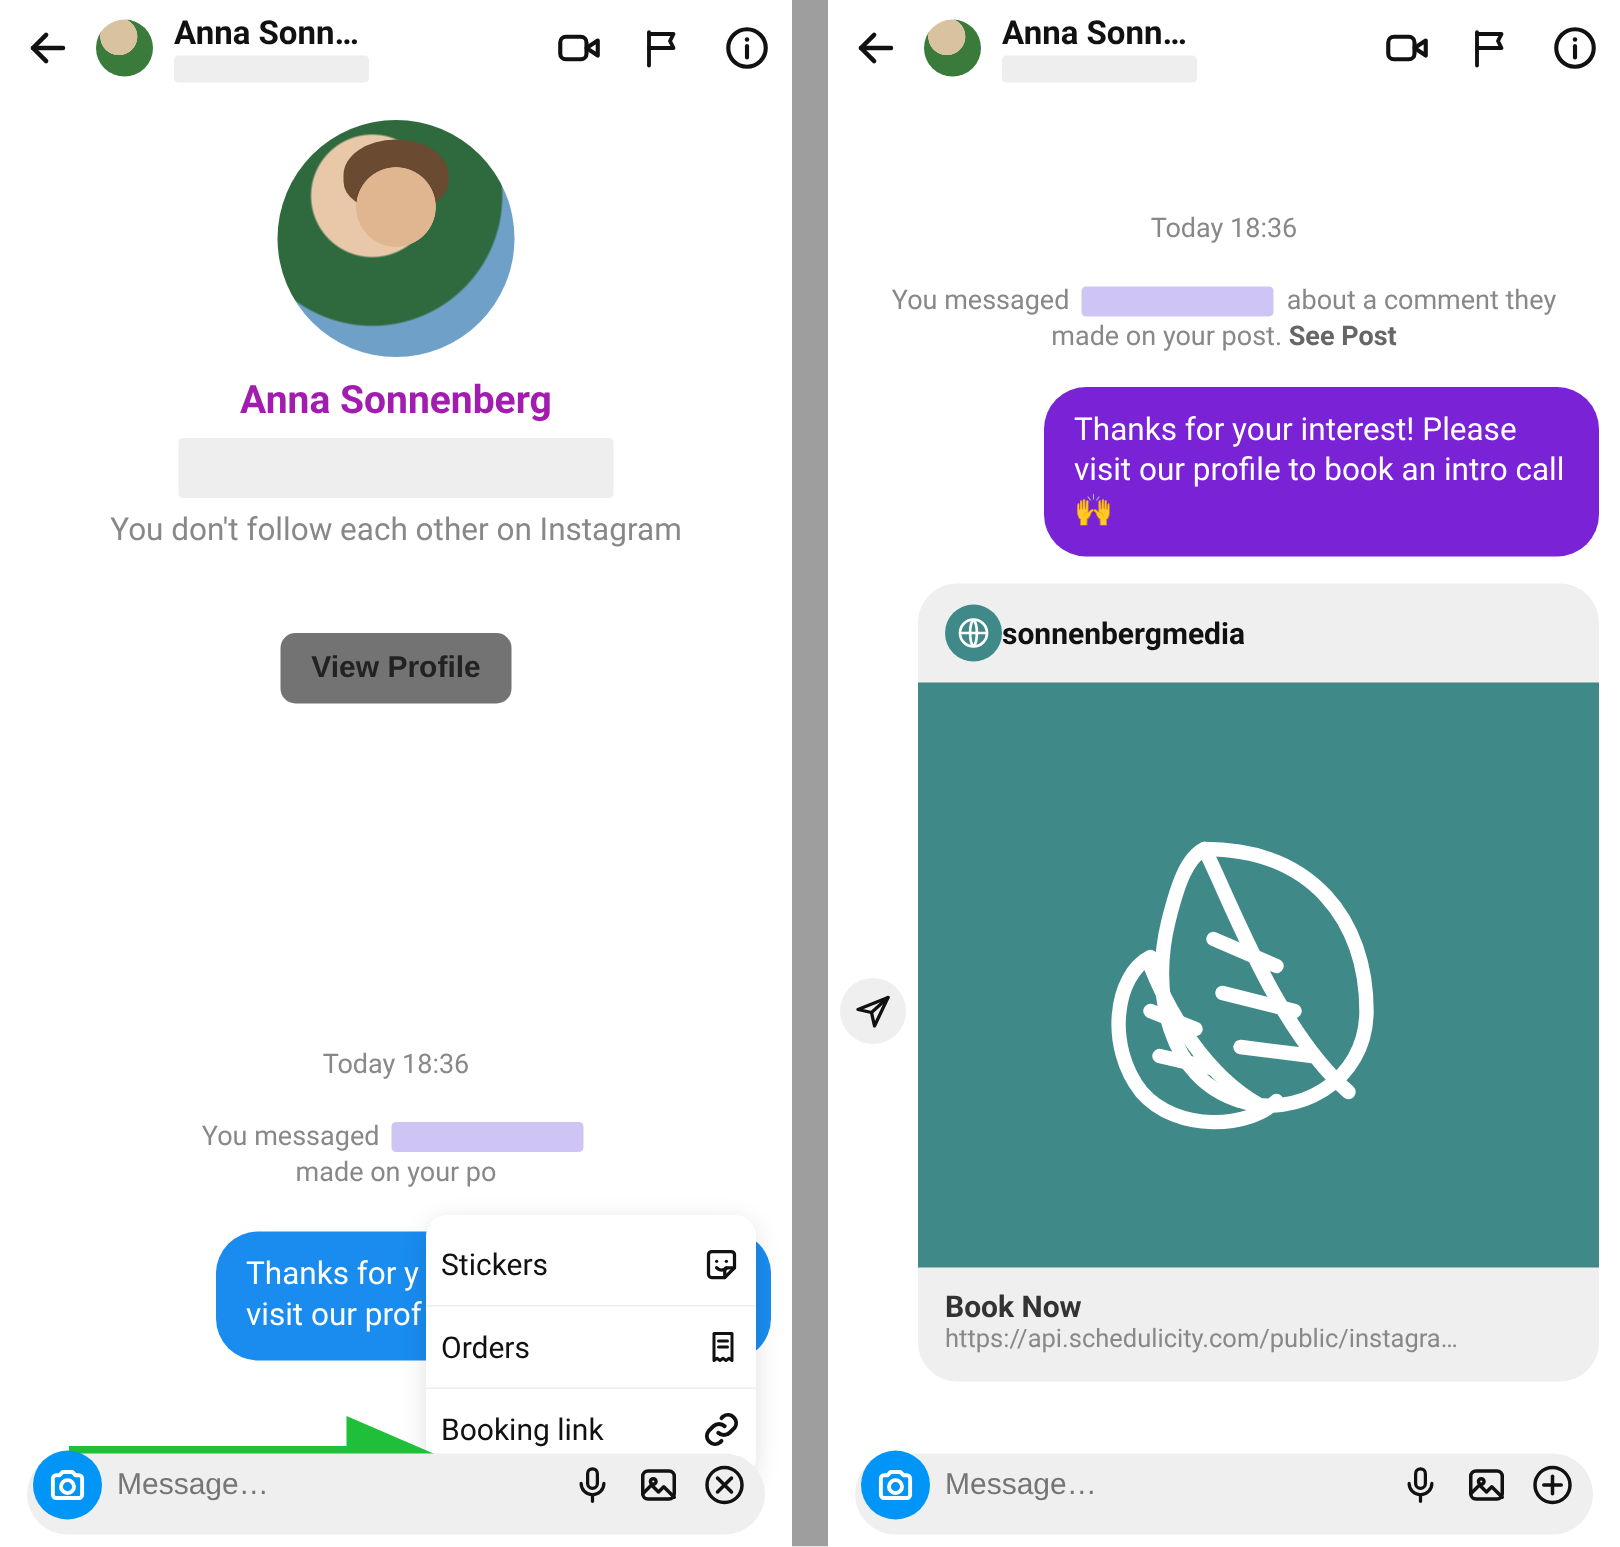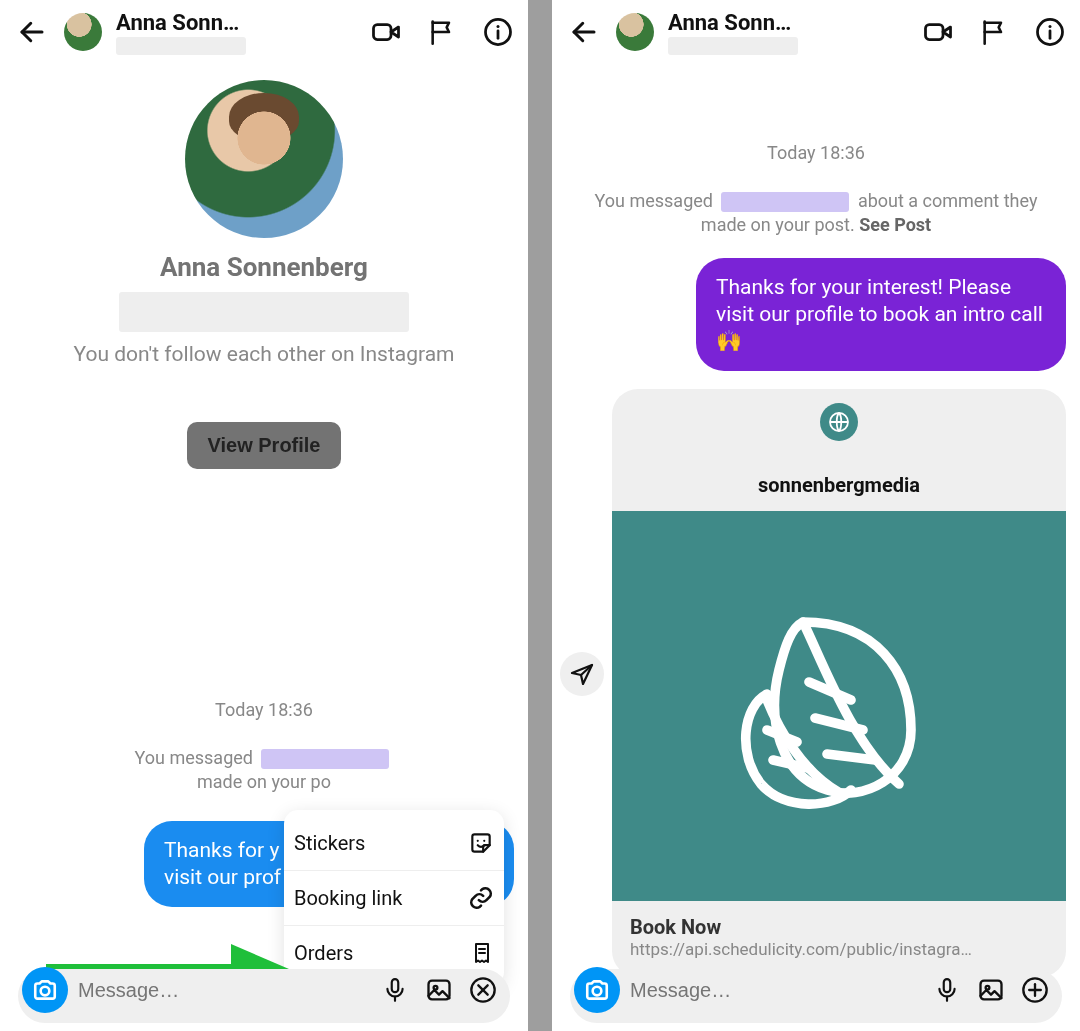--- a/index.html
+++ b/index.html
@@ -66,21 +66,21 @@
     margin: 0 auto 14px;
     position:relative; overflow:hidden;
   }
   .avatar-lg::after{
     content:""; position:absolute; left:30%; top:18%; width:40%; height:38%;
     background: radial-gradient(circle, #e0b690 0 60%, transparent 61%);
     border-radius:50%;
   }
   .avatar-lg .hair { position:absolute; top:8%; left:28%; width:44%; height:30%;
     background:#6a4a30; border-radius:50% 50% 40% 40%; }
-  .profile-name { font-size:26px; font-weight:700; color:#737373; margin-bottom:10px; }
+  .profile-name { font-size:26px; font-weight:700; color:#a21caf; margin-bottom:10px; }
   .blur-row { width:290px; height:40px; background:#eee; margin:0 auto 10px; border-radius:3px; }
   .follow-note { font-size:21px; color:#888; }
   .view-profile-btn {
     display:inline-block; margin-top:56px;
     background:#737373; border:none; border-radius:10px;
     padding:12px 20px; font-size:20px; font-weight:600; color:#222;
   }
 
   .timestamp { text-align:center; color:#888; font-size:18px; margin-top:230px;}
   .panel.right .timestamp { margin-top:78px; }
@@ -152,21 +152,21 @@
   .input-bar .tool { width:34px; height:34px; display:flex; align-items:center; justify-content:center; flex:none; }
 
   
   .link-card {
     margin: 18px 14px 0 60px;
     background:#efefef;
     border-radius:26px;
     overflow:hidden;
   }
   .link-card .card-hdr {
-    display:flex; align-items:center; gap:32px; padding:14px 18px;flex-direction:column;
+    display:flex; align-items:center; gap:0; padding:14px 18px;
   }
   .link-card .brand-ic {
     width:38px; height:38px; border-radius:50%; background:#3f8a88;
     display:flex; align-items:center; justify-content:center;
   }
   .link-card .brand-name { font-size:20px; font-weight:700; color:#111; }
   .link-card .card-img {
     height: 390px; background:#3f8a88;
     display:flex; align-items:center; justify-content:center;
   }
@@ -252,35 +252,35 @@
             <svg width="26" height="26" viewBox="0 0 24 24" fill="none" stroke="#111" stroke-width="2" stroke-linecap="round" stroke-linejoin="round">
                 <path d="M4 6a2 2 0 0 1 2-2h12a2 2 0 0 1 2 2v8l-6 6H6a2 2 0 0 1-2-2V6z"></path>
                 <path d="M14 20v-4a2 2 0 0 1 2-2h4"></path>
                 <circle cx="9" cy="10" r="1" fill="#111" stroke="none"></circle>
                 <circle cx="15" cy="10" r="1" fill="#111" stroke="none"></circle>
                 <path d="M9 14c1 1 2 1.5 3 1.5s2-.5 3-1.5"></path>
               </svg>
           </span>
         </div>
         <div class="row">
-          <span>Booking link</span>
-          <span>
-            <svg width="26" height="26" viewBox="0 0 24 24" fill="none" stroke="#111" stroke-width="2.4" stroke-linecap="round" stroke-linejoin="round">
-                <path d="M10 14a5 5 0 0 0 7 0l3-3a5 5 0 0 0-7-7l-1 1"></path>
-                <path d="M14 10a5 5 0 0 0-7 0l-3 3a5 5 0 0 0 7 7l1-1"></path>
-              </svg>
-          </span>
-        </div>
-        <div class="row">
           <span>Orders</span>
           <span>
             <svg width="24" height="26" viewBox="0 0 24 24" fill="none" stroke="#111" stroke-width="2" stroke-linecap="round" stroke-linejoin="round">
                 <path d="M6 3h12v18l-2-1.5-2 1.5-2-1.5-2 1.5-2-1.5-2 1.5V3z"></path>
                 <line x1="9" y1="8" x2="15" y2="8"></line>
                 <line x1="9" y1="12" x2="15" y2="12"></line>
+              </svg>
+          </span>
+        </div>
+        <div class="row">
+          <span>Booking link</span>
+          <span>
+            <svg width="26" height="26" viewBox="0 0 24 24" fill="none" stroke="#111" stroke-width="2.4" stroke-linecap="round" stroke-linejoin="round">
+                <path d="M10 14a5 5 0 0 0 7 0l3-3a5 5 0 0 0-7-7l-1 1"></path>
+                <path d="M14 10a5 5 0 0 0-7 0l-3 3a5 5 0 0 0 7 7l1-1"></path>
               </svg>
           </span>
         </div>
       </div>
 
       <div class="arrow-overlay">
         <svg width="250" height="56" viewBox="0 0 250 56">
           <rect x="0" y="20" width="190" height="18" fill="#1fbf3a"></rect>
           <polygon points="185,0 250,28 185,56" fill="#1fbf3a"></polygon>
         </svg>

